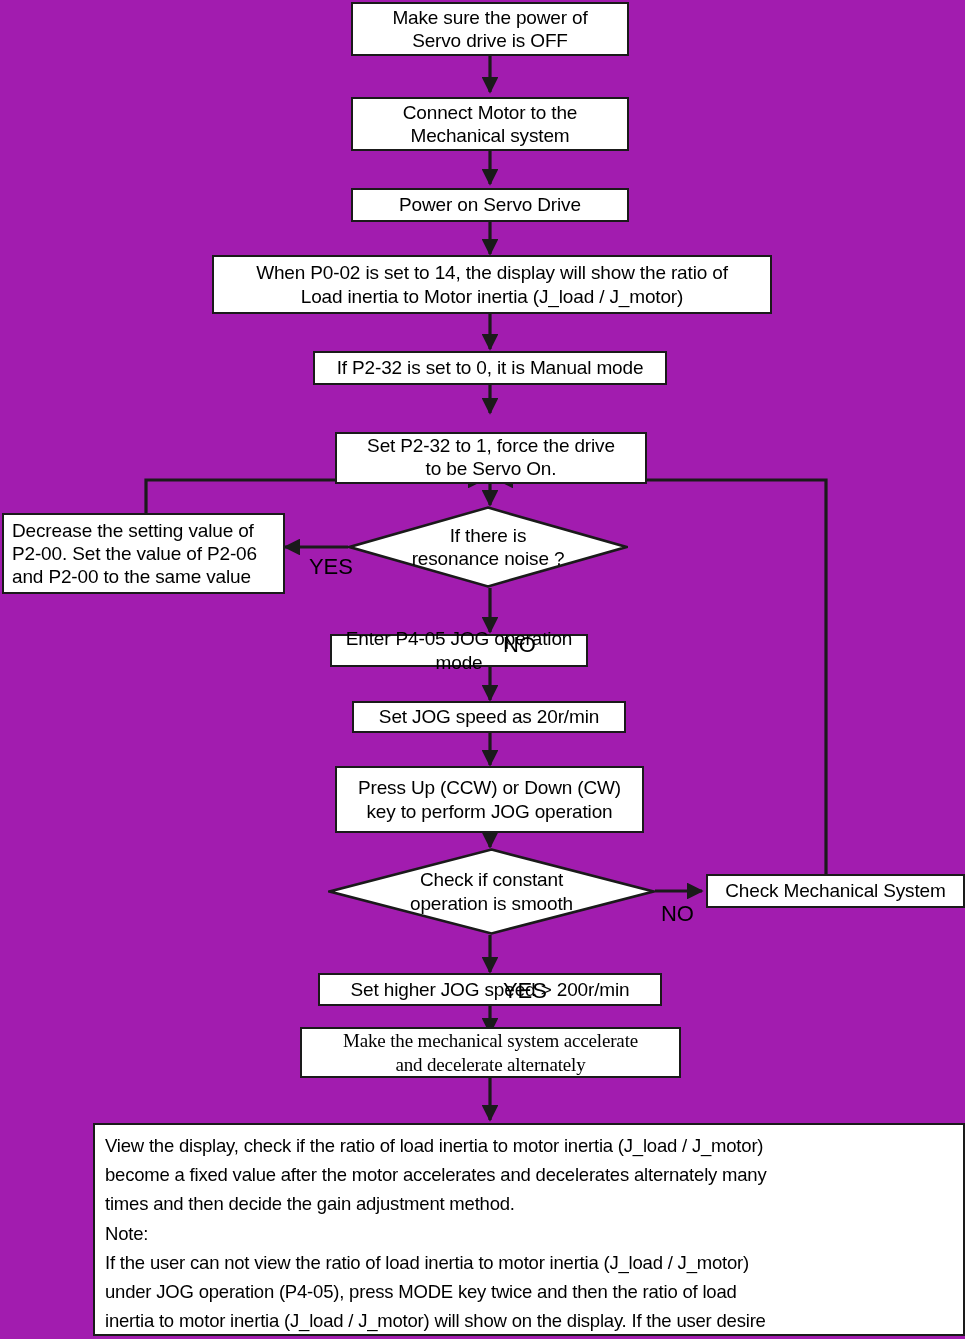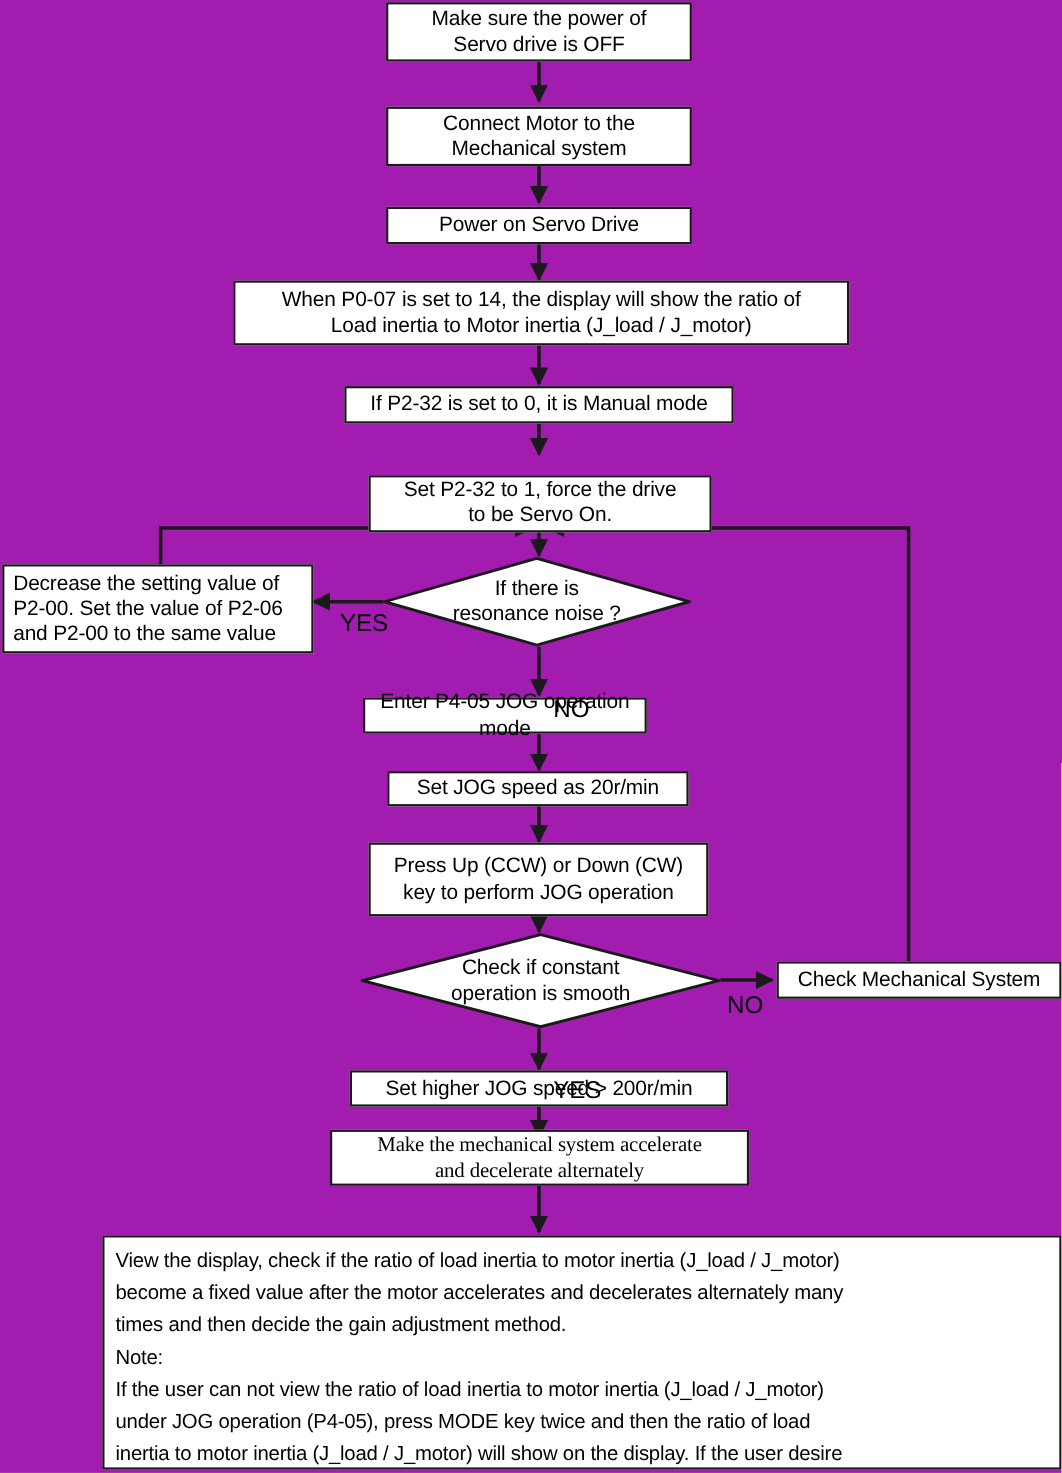--- a/index.html
+++ b/index.html
@@ -147,21 +147,21 @@
   <div class="node" style="left:351px; top:97px; width:278px; height:54px;">
     <span>Connect Motor to the
 Mechanical system</span>
   </div>
 
   <div class="node" style="left:351px; top:188px; width:278px; height:34px;">
     <span>Power on Servo Drive</span>
   </div>
 
   <div class="node" style="left:212px; top:255px; width:560px; height:59px;">
-    <span>When P0-07 is set to 14, the display will show the ratio of
+    <span>When P0-02 is set to 14, the display will show the ratio of
 Load inertia to Motor inertia (J_load / J_motor)</span>
   </div>
 
   <div class="node" style="left:313px; top:351px; width:354px; height:34px;">
     <span>If P2-32 is set to 0, it is Manual mode</span>
   </div>
 
   <div class="node" style="left:335px; top:432px; width:312px; height:52px;align-items:flex-end;">
     <span>Set P2-32 to 1, force the drive
 to be Servo On.</span>

